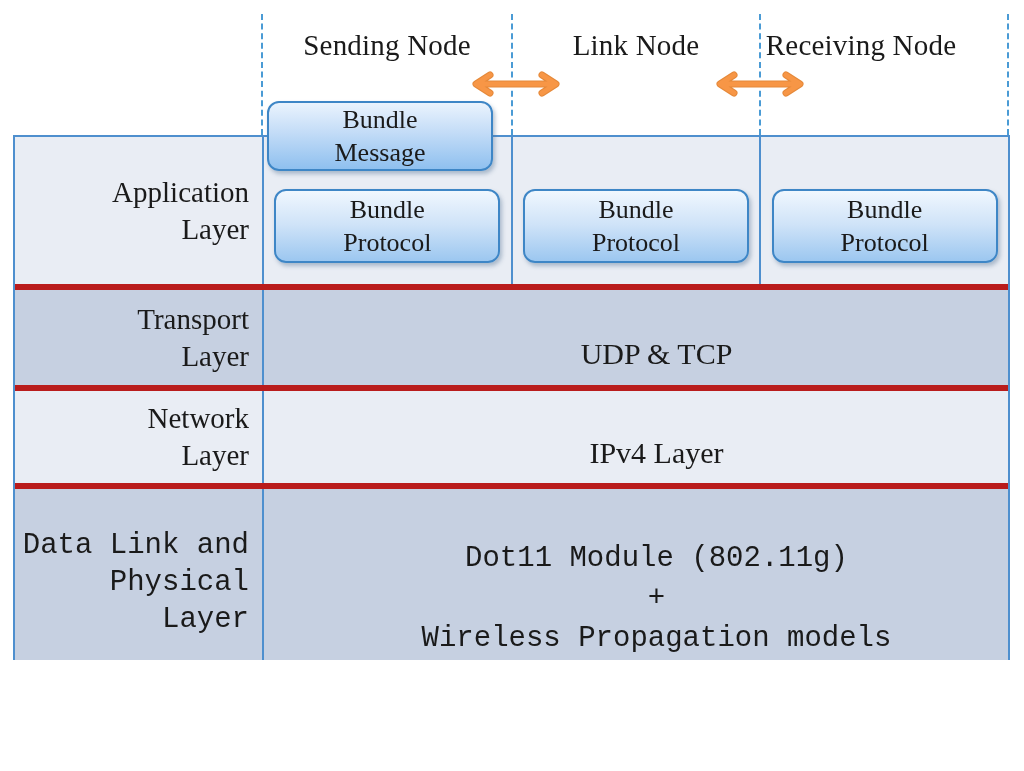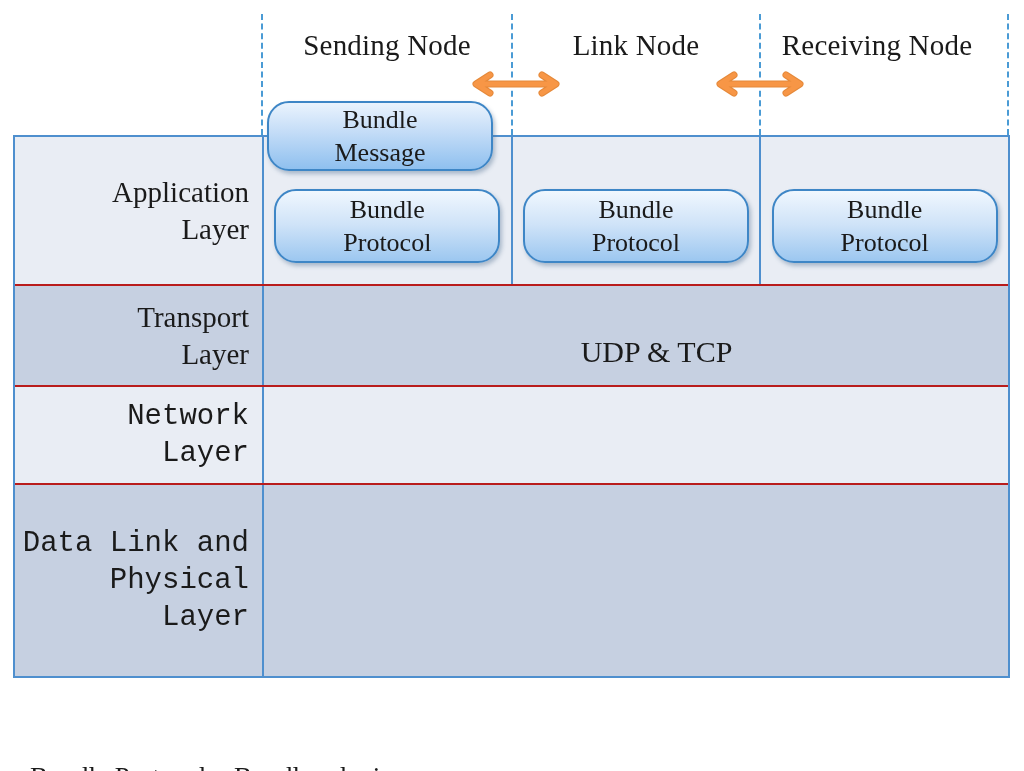--- a/index.html
+++ b/index.html
@@ -1,17 +1,17 @@
 <!DOCTYPE html>
 <html><head>
 <meta charset="utf-8">
 <style>
   html,body{margin:0;padding:0;background:#fff;}
   .canvas{
-    position:relative;width:1024px;height:771px;background:#ffffff;overflow:hidden;
+    position:relative;width:1024px;height:660px;background:#ffffff;overflow:hidden;
     font-family:"Liberation Serif","DejaVu Serif",serif;color:#1a1a1a;
   }
   
   .dash{
     position:absolute;top:14px;height:121px;width:0;
     border-left:2px dashed #4a9bd5;
   }
   
   .colhead{
     position:absolute;top:26px;height:38px;
@@ -20,24 +20,24 @@
   }
   
   .xarrow{position:absolute;}
   
   .stack-table{
     position:absolute;left:13px;top:135px;width:997px;height:543px;
     border:2px solid #4e8fce;box-sizing:border-box;
     display:flex;flex-direction:column;
   }
   .row{display:flex;box-sizing:border-box;}
-  .row + .row{border-top:2px solid #b91c1c;gap:41px;}
+  .row + .row{border-top:6px solid #b91c1c;gap:41px;}
   .row-app{height:147px;}
   .row-transport{height:101px;}
-  .row-network{height:98px;font-family:Liberation Mono, monospace;}
+  .row-network{height:98px;}
   .row-datalink{flex:1;font-family:Liberation Mono, monospace;}
   .row-light{background:#e9edf4;}
   .row-medium{background:#c6d0e1;}
   .label-cell{
     width:249px;box-sizing:border-box;border-right:2px solid #4e8fce;
     display:flex;align-items:center;justify-content:flex-end;
     text-align:right;padding-right:13px;
     font-size:29px;line-height:37px;white-space:pre-line;
   }
   .content-cell{
@@ -45,21 +45,21 @@
     font-size:30px;text-align:center;white-space:pre-line;margin-top:32px;
   }
   .dl-content{font-size:29px;line-height:40px;}
   .app-cell{
     flex:1;box-sizing:border-box;display:flex;justify-content:center;align-items:flex-start;
   }
   .app-cell + .app-cell{border-left:2px solid #4e8fce;}
   
   .bundle-box{
     box-sizing:border-box;width:226px;height:74px;
-    border:2px solid #3e86c6;border-radius:22px;
+    border:2px solid #3e86c6;border-radius:12px;
     background:linear-gradient(180deg,#f0f7fe 0%,#cfe3f8 48%,#9cc7f0 100%);
     box-shadow:2px 3px 4px rgba(90,120,150,0.45);
     display:flex;align-items:center;justify-content:center;
     font-size:26px;line-height:33px;text-align:center;white-space:pre-line;
   }
   .protocol-box{margin-top:52px;}
   .msg-box{
     position:absolute;left:267px;top:101px;width:226px;height:70px;z-index:5;
     background:linear-gradient(180deg,#eaf3fd 0%,#c3dcf7 45%,#8fc0ef 100%);
   }
@@ -74,21 +74,21 @@
 
 <div class="canvas">
 
   <div class="dash" style="left:261px"></div>
   <div class="dash" style="left:511px"></div>
   <div class="dash" style="left:759px"></div>
   <div class="dash" style="left:1007px"></div>
 
   <div class="colhead" style="left:262px;width:250px">Sending Node</div>
   <div class="colhead" style="left:512px;width:248px">Link Node</div>
-  <div class="colhead" style="left:752px;width:250px">Receiving Node</div>
+  <div class="colhead" style="left:736px;width:250px">Receiving Node</div>
 
   <svg class="xarrow" style="left:472px;top:70px" width="88" height="28" viewBox="0 0 88 28">
     <path d="M18 5 L4 14 L18 23 M70 5 L84 14 L70 23 M7 14 L81 14" fill="none" stroke="#e5893a" stroke-width="7" stroke-linecap="round" stroke-linejoin="round"></path>
     <path d="M18 5 L4 14 L18 23 M70 5 L84 14 L70 23 M7 14 L81 14" fill="none" stroke="#f79646" stroke-width="5" stroke-linecap="round" stroke-linejoin="round"></path>
   </svg>
   <svg class="xarrow" style="left:716px;top:70px" width="88" height="28" viewBox="0 0 88 28">
     <path d="M18 5 L4 14 L18 23 M70 5 L84 14 L70 23 M7 14 L81 14" fill="none" stroke="#e5893a" stroke-width="7" stroke-linecap="round" stroke-linejoin="round"></path>
     <path d="M18 5 L4 14 L18 23 M70 5 L84 14 L70 23 M7 14 L81 14" fill="none" stroke="#f79646" stroke-width="5" stroke-linecap="round" stroke-linejoin="round"></path>
   </svg>
 
@@ -113,25 +113,29 @@
 
     <div class="row row-transport row-medium">
       <div class="label-cell">Transport
 Layer</div>
       <div class="content-cell">UDP &amp; TCP</div>
     </div>
 
     <div class="row row-network row-light">
       <div class="label-cell">Network
 Layer</div>
+      <div class="content-cell">IPv4 Layer</div>
     </div>
 
     <div class="row row-datalink row-medium">
       <div class="label-cell">Data Link and
 Physical Layer</div>
+      <div class="content-cell dl-content">Dot11 Module (802.11g)
++
+Wireless Propagation models</div>
     </div>
 
   </div>
 
   <div class="bundle-box msg-box">Bundle
 Message</div>
 
   <div class="legend">
     <div>Bundle Protocol  : Bundle relaying app.</div>
     

